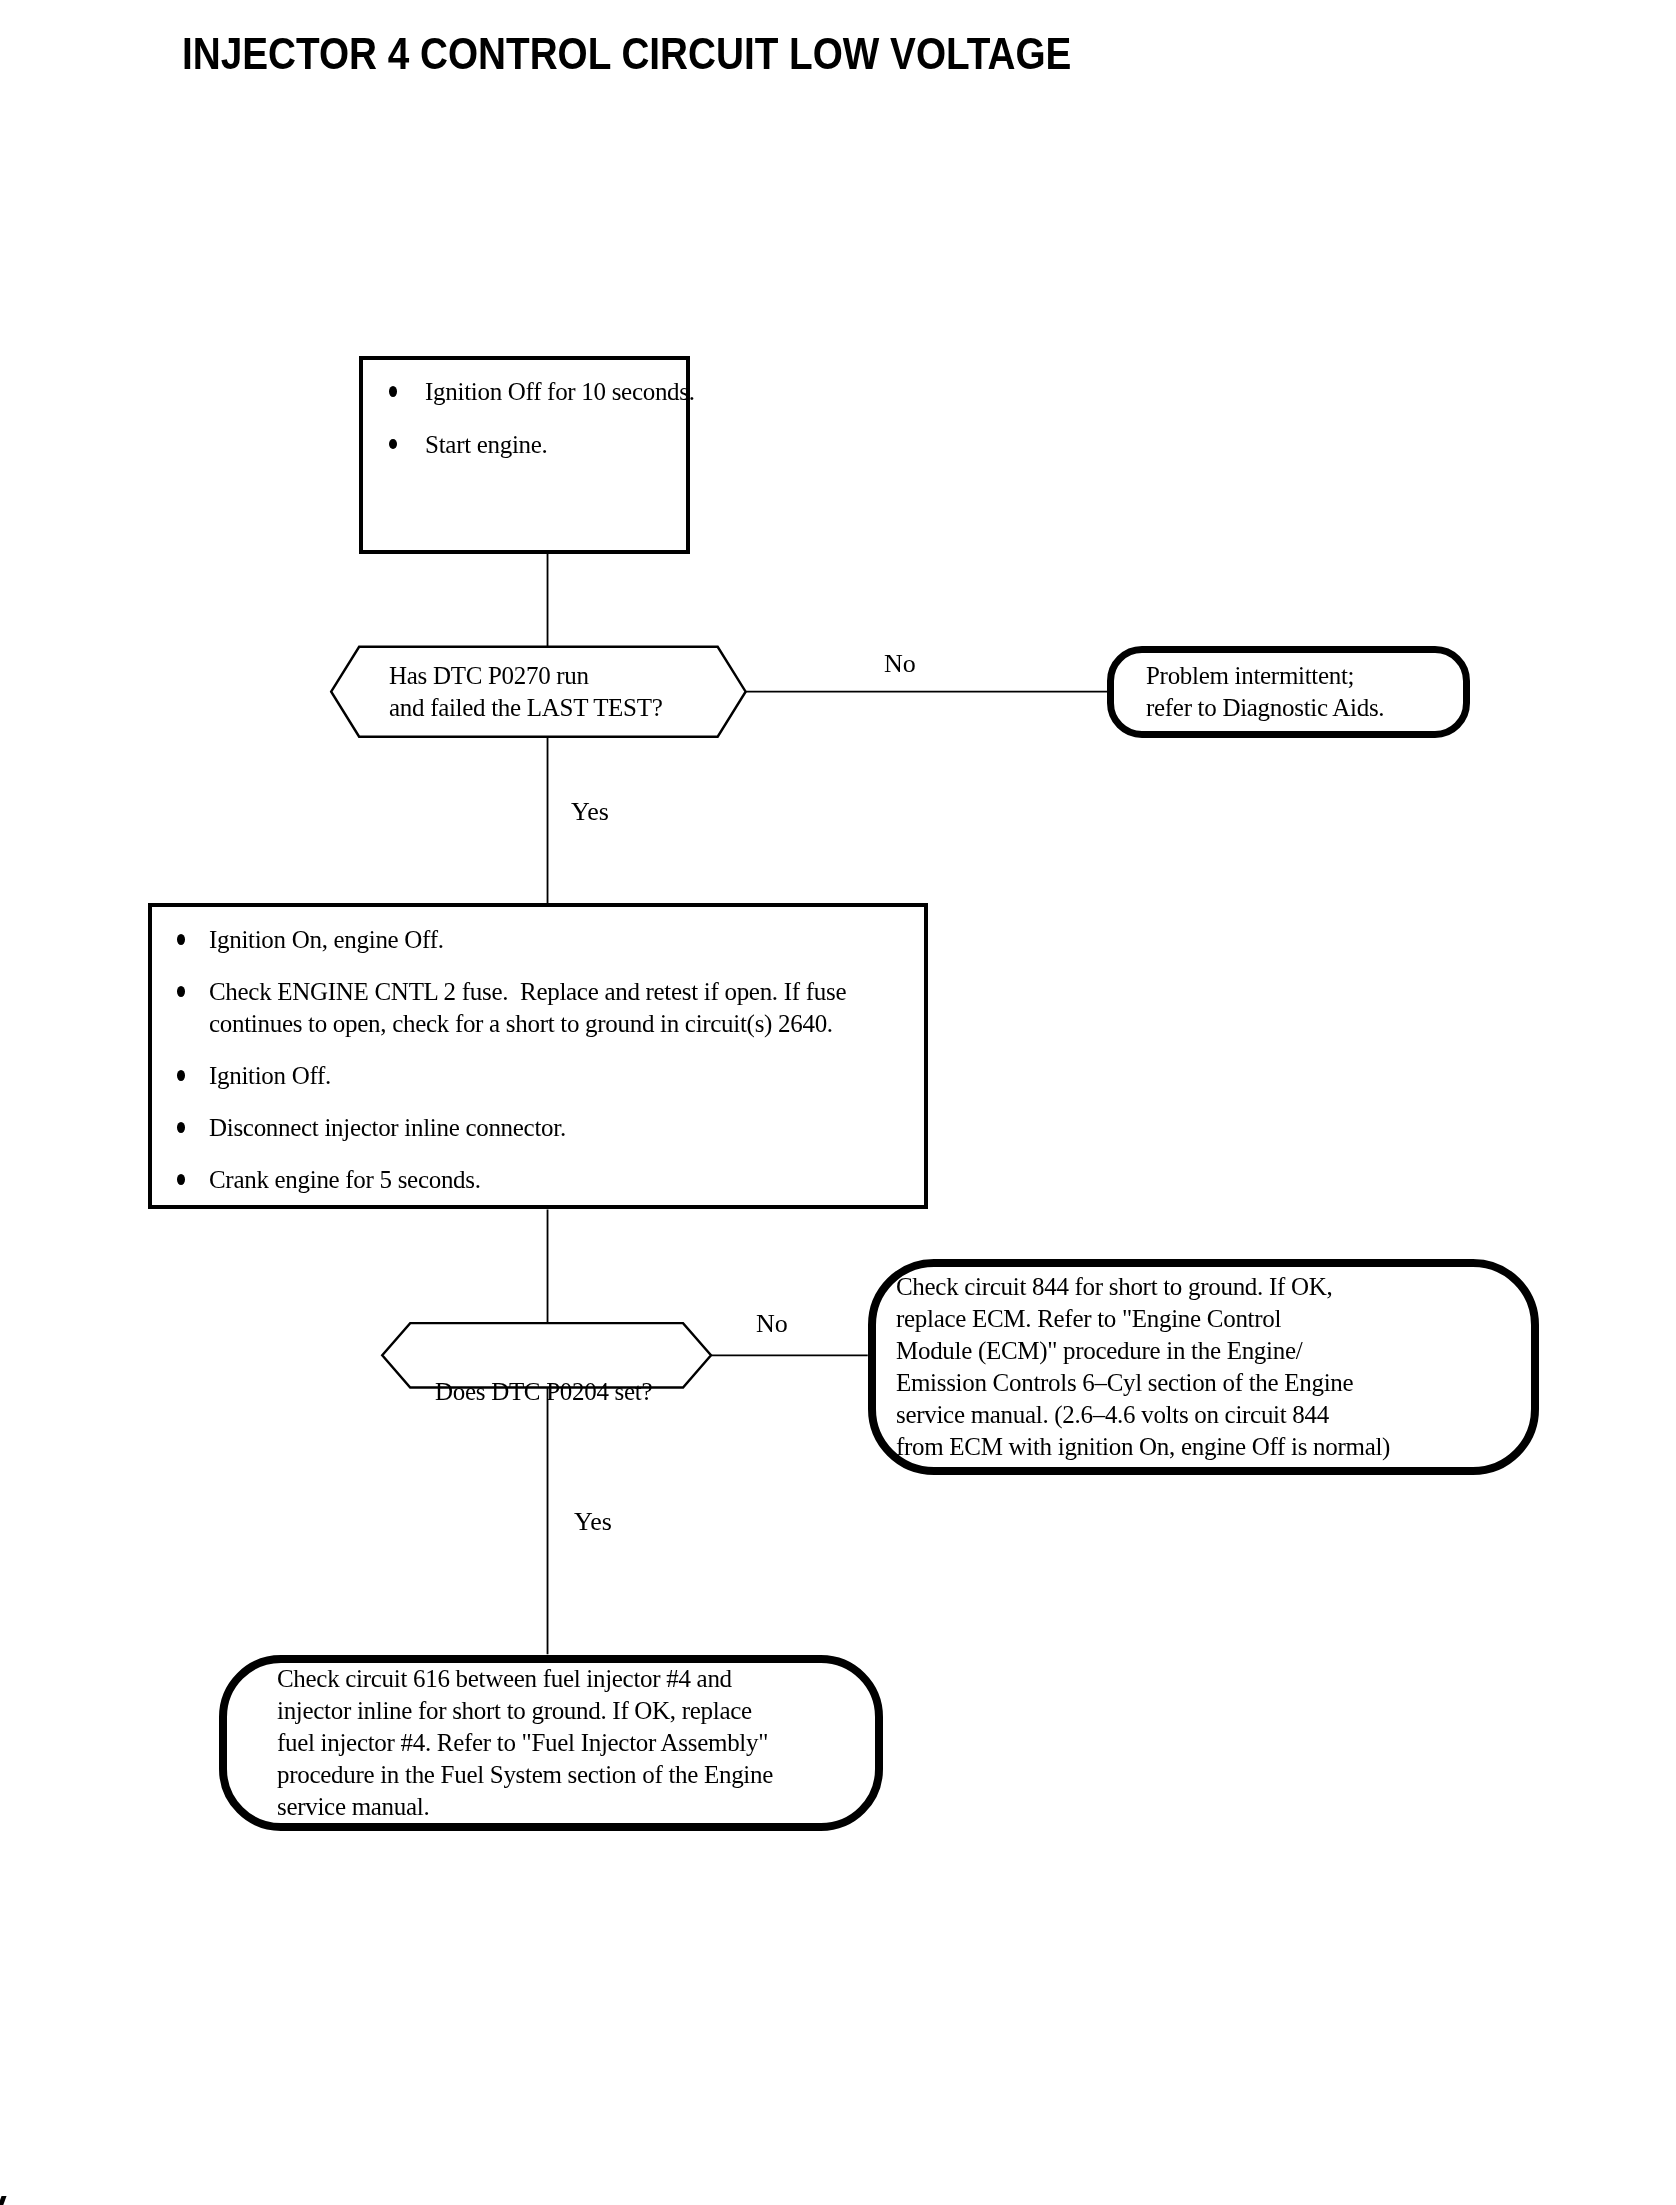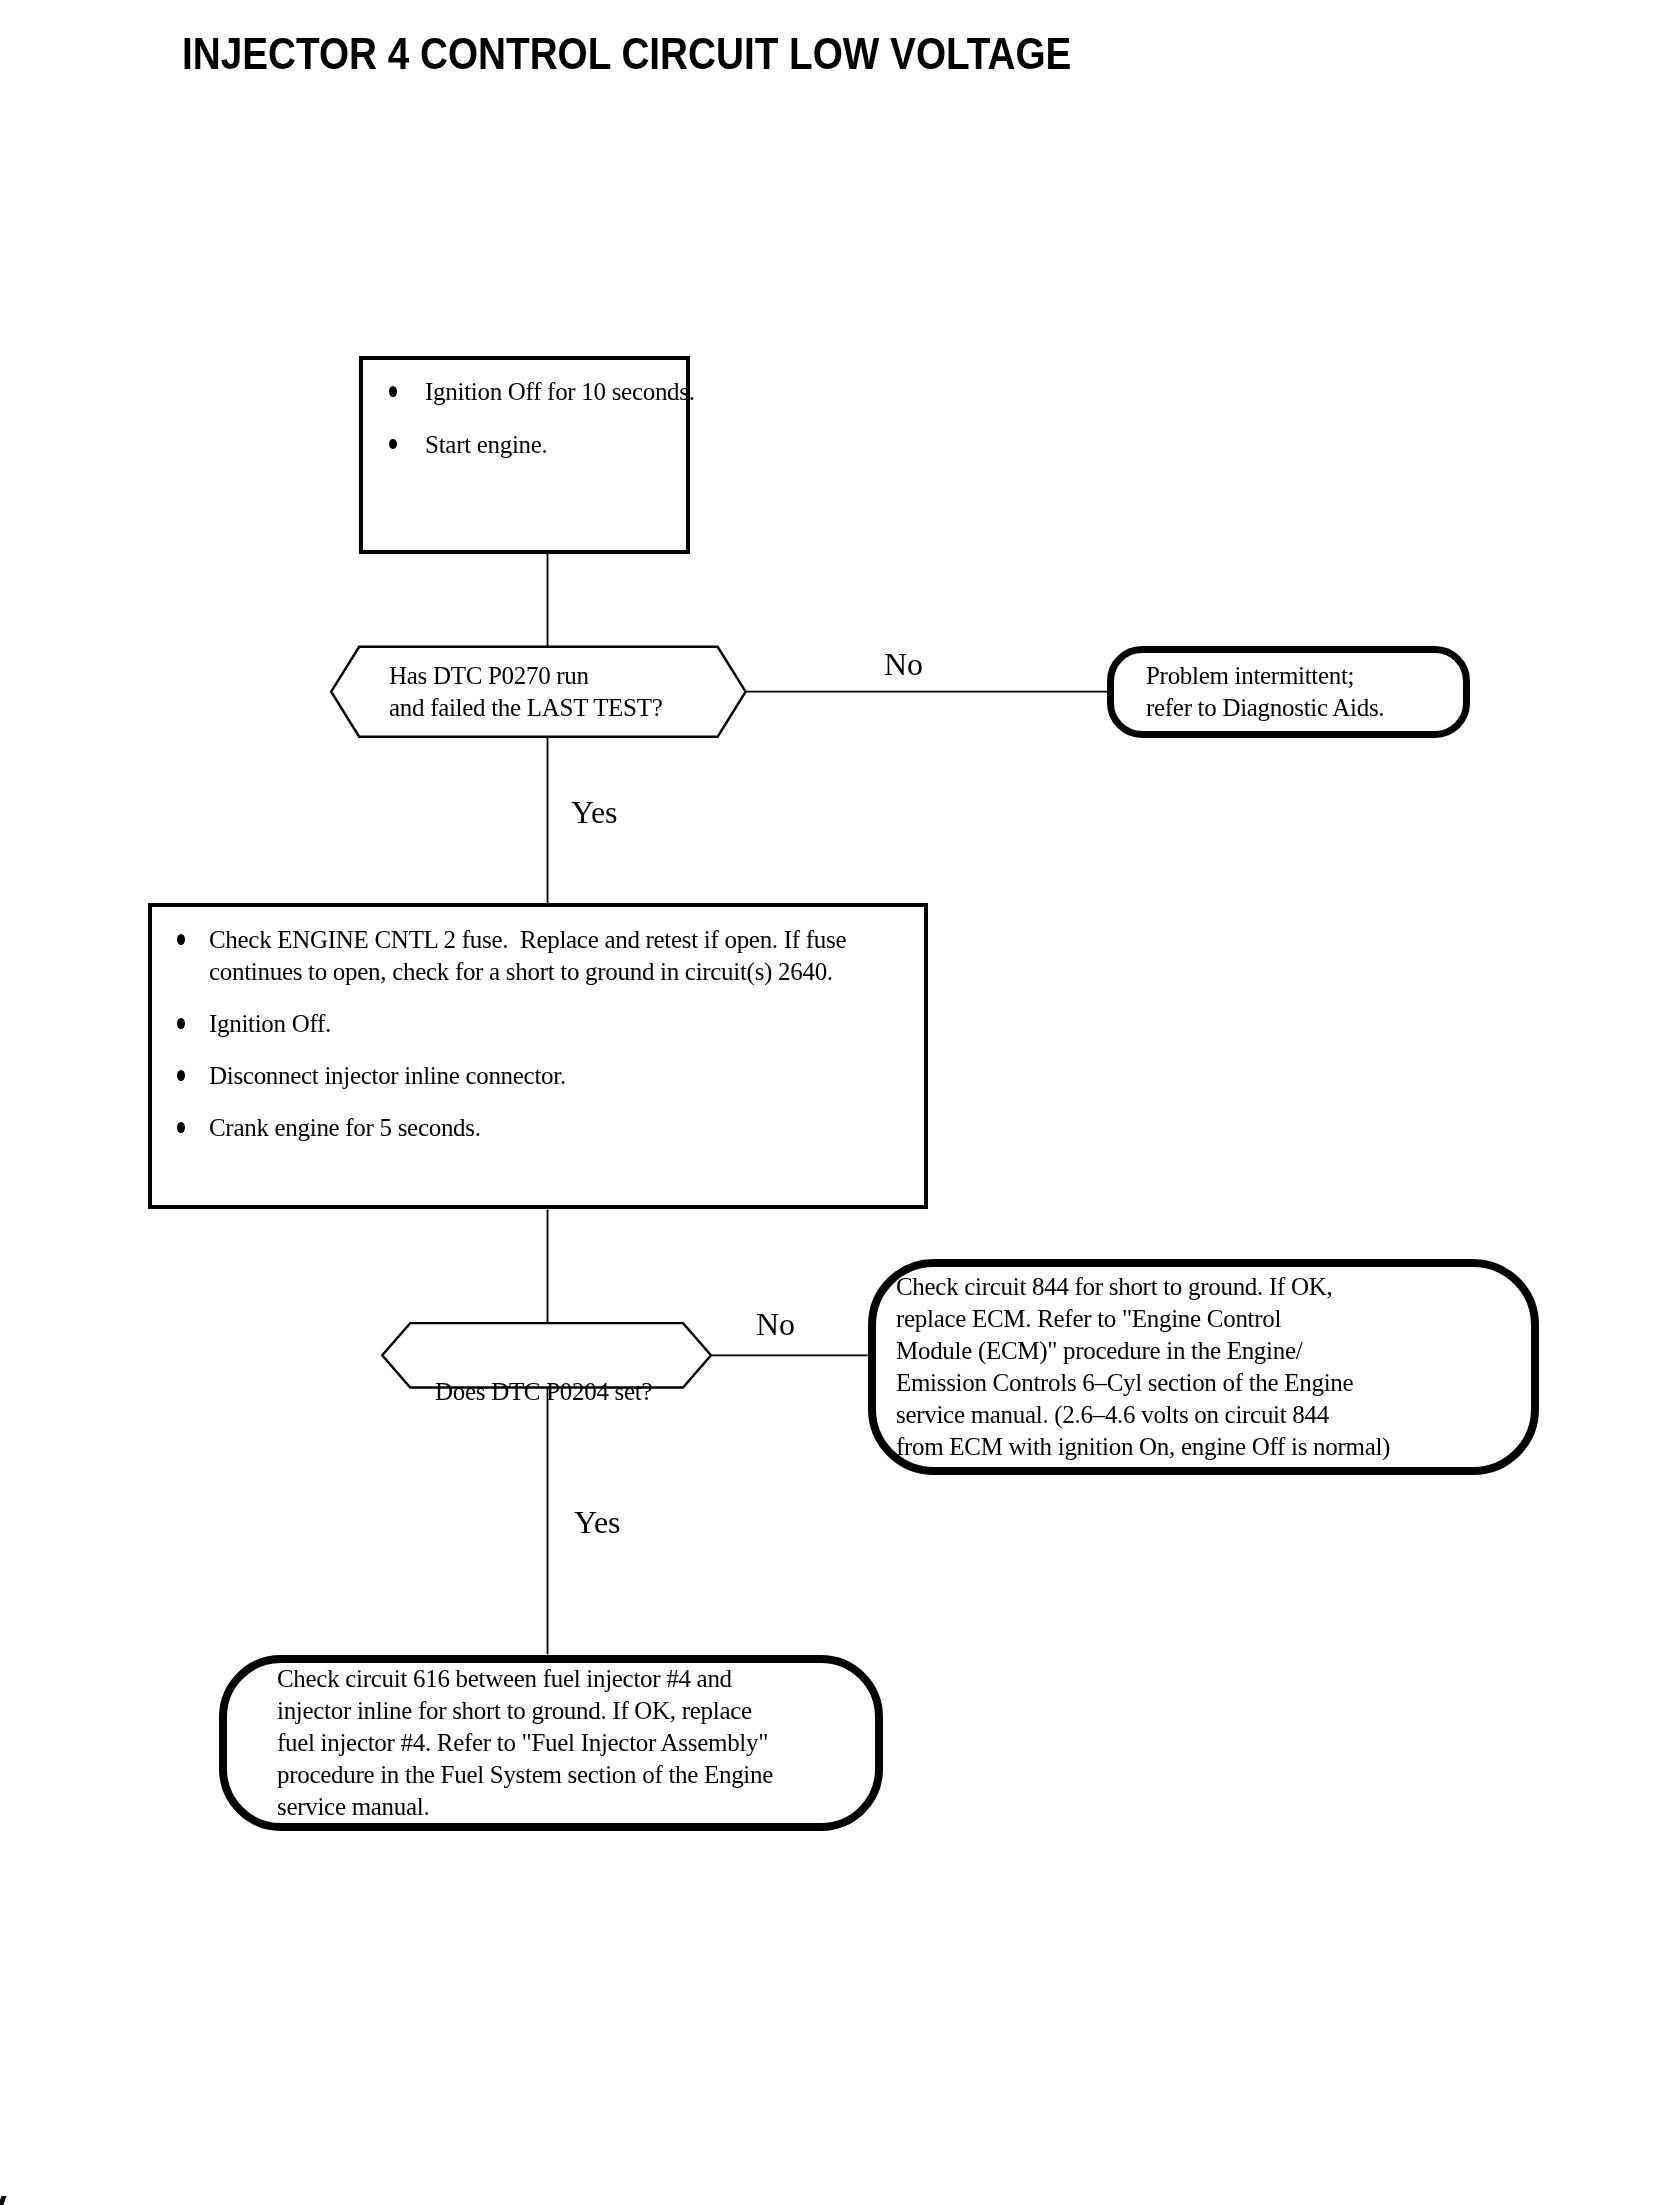--- a/index.html
+++ b/index.html
@@ -71,21 +71,21 @@
     display: flex;
     flex-direction: column;
     justify-content: center;
   }
   #terminal1 { left: 1107px; top: 646px; width: 363px; height: 92px; border-radius: 35px; padding-left: 32px; }
   #terminal2 { left: 868px; top: 1259px; width: 671px; height: 216px; border-width: 8px; border-radius: 66px; padding-left: 20px; }
   #terminal3 { left: 219px; top: 1655px; width: 664px; height: 176px; border-width: 8px; border-radius: 62px; padding-left: 50px; }
 
   .edge-label {
     position: absolute;
-    font-size: 32px;
+    font-size: 26px;
     line-height: 32px;
     white-space: pre;
   }
   #no-label-1  { left: 884px; top: 648px; }
   #yes-label-1 { left: 571px;  top: 796px; }
   #no-label-2  { left: 756px; top: 1308px; }
   #yes-label-2 { left: 574px;  top: 1506px; }
 
   #scan-artifact {
     position: absolute;
@@ -135,20 +135,24 @@
   <div id="yes-label-1" class="edge-label">Yes</div>
 
   <div id="terminal1" class="terminal">
     <div class="line">Problem intermittent;</div>
     <div class="line">refer to Diagnostic Aids.</div>
   </div>
 
   <div id="step2" class="step-box">
     <div class="bullet-item">
       <span class="bullet-dot"></span>
+      <span class="line">Ignition On, engine Off.</span>
+    </div>
+    <div class="bullet-item">
+      <span class="bullet-dot"></span>
       <span>
         <div class="line">Check ENGINE CNTL 2 fuse.  Replace and retest if open. If fuse</div>
         <div class="line">continues to open, check for a short to ground in circuit(s) 2640.</div>
       </span>
     </div>
     <div class="bullet-item">
       <span class="bullet-dot"></span>
       <span class="line">Ignition Off.</span>
     </div>
     <div class="bullet-item">

